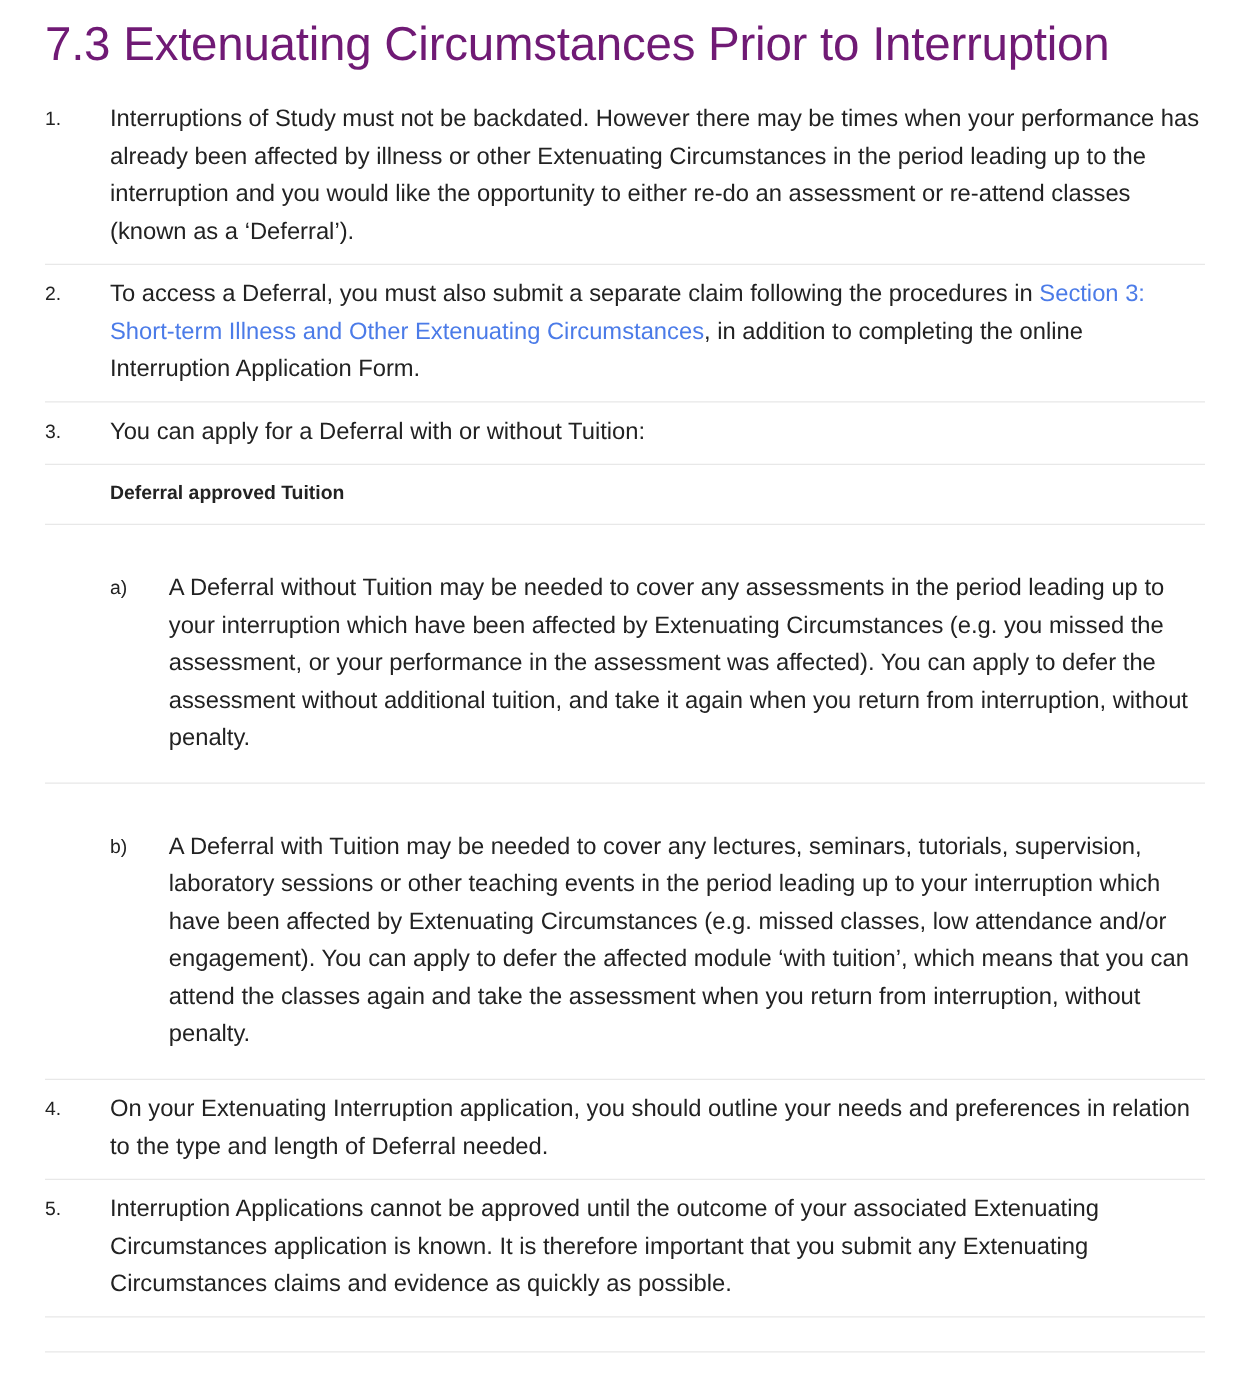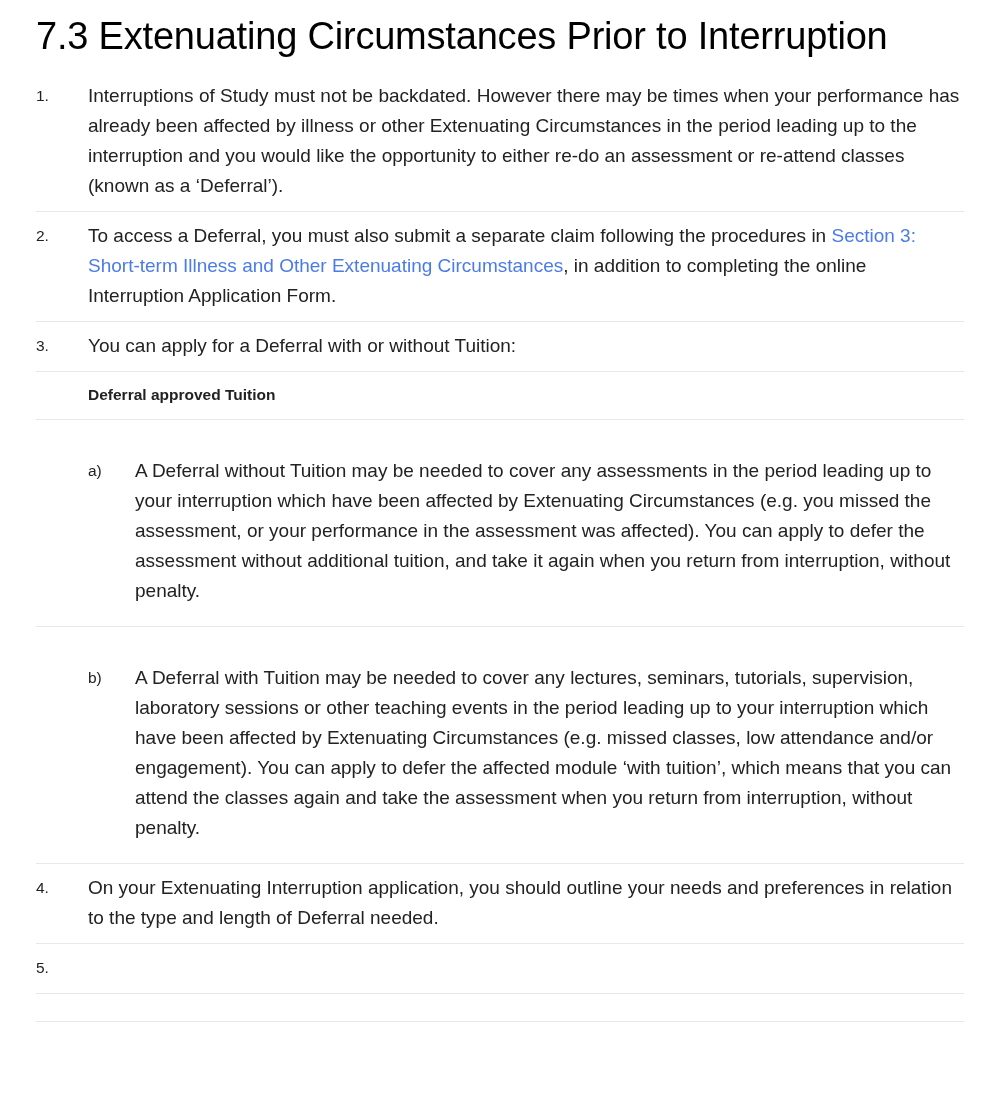--- a/index.html
+++ b/index.html
@@ -20,21 +20,21 @@
   .page {
     width: 1000px;
     padding: 0 36px 0 36px;
   }
 
   
   .doc-title {
     font-size: 38px;
     font-weight: 300;
     line-height: 1.18;
-    color: #000000;
+    color: #701a75;
     letter-spacing: -0.2px;
     margin: 0;
     padding: 14px 0 22px 0;
     white-space: nowrap;
   }
 
   
   .rows {
     width: 928px;
     border-collapse: collapse;
@@ -142,18 +142,19 @@
       <div class="cell"><span>A Deferral </span><b>with</b><span> Tuition may be needed to cover any lectures, seminars, tutorials, supervision, laboratory sessions or other teaching events in the period leading up to your interruption which have been affected by Extenuating Circumstances (e.g. missed classes, low attendance and/or engagement). You can apply to defer the affected module ‘with tuition’, which means that you can attend the classes again and take the assessment when you return from interruption, without penalty.</span></div>
     </div>
 
     <div class="row">
       <div class="marker">4.</div>
       <div class="cell">On your Extenuating Interruption application, you should outline your needs and preferences in relation to the type and length of Deferral needed.</div>
     </div>
 
     <div class="row">
       <div class="marker">5.</div>
+      <div class="cell">Interruption Applications cannot be approved until the outcome of your associated Extenuating Circumstances application is known. It is therefore important that you submit any Extenuating Circumstances claims and evidence as quickly as possible.</div>
     </div>
 
     <div class="row blank"></div>
 
   </div>
 </div>
 
 </body></html>

